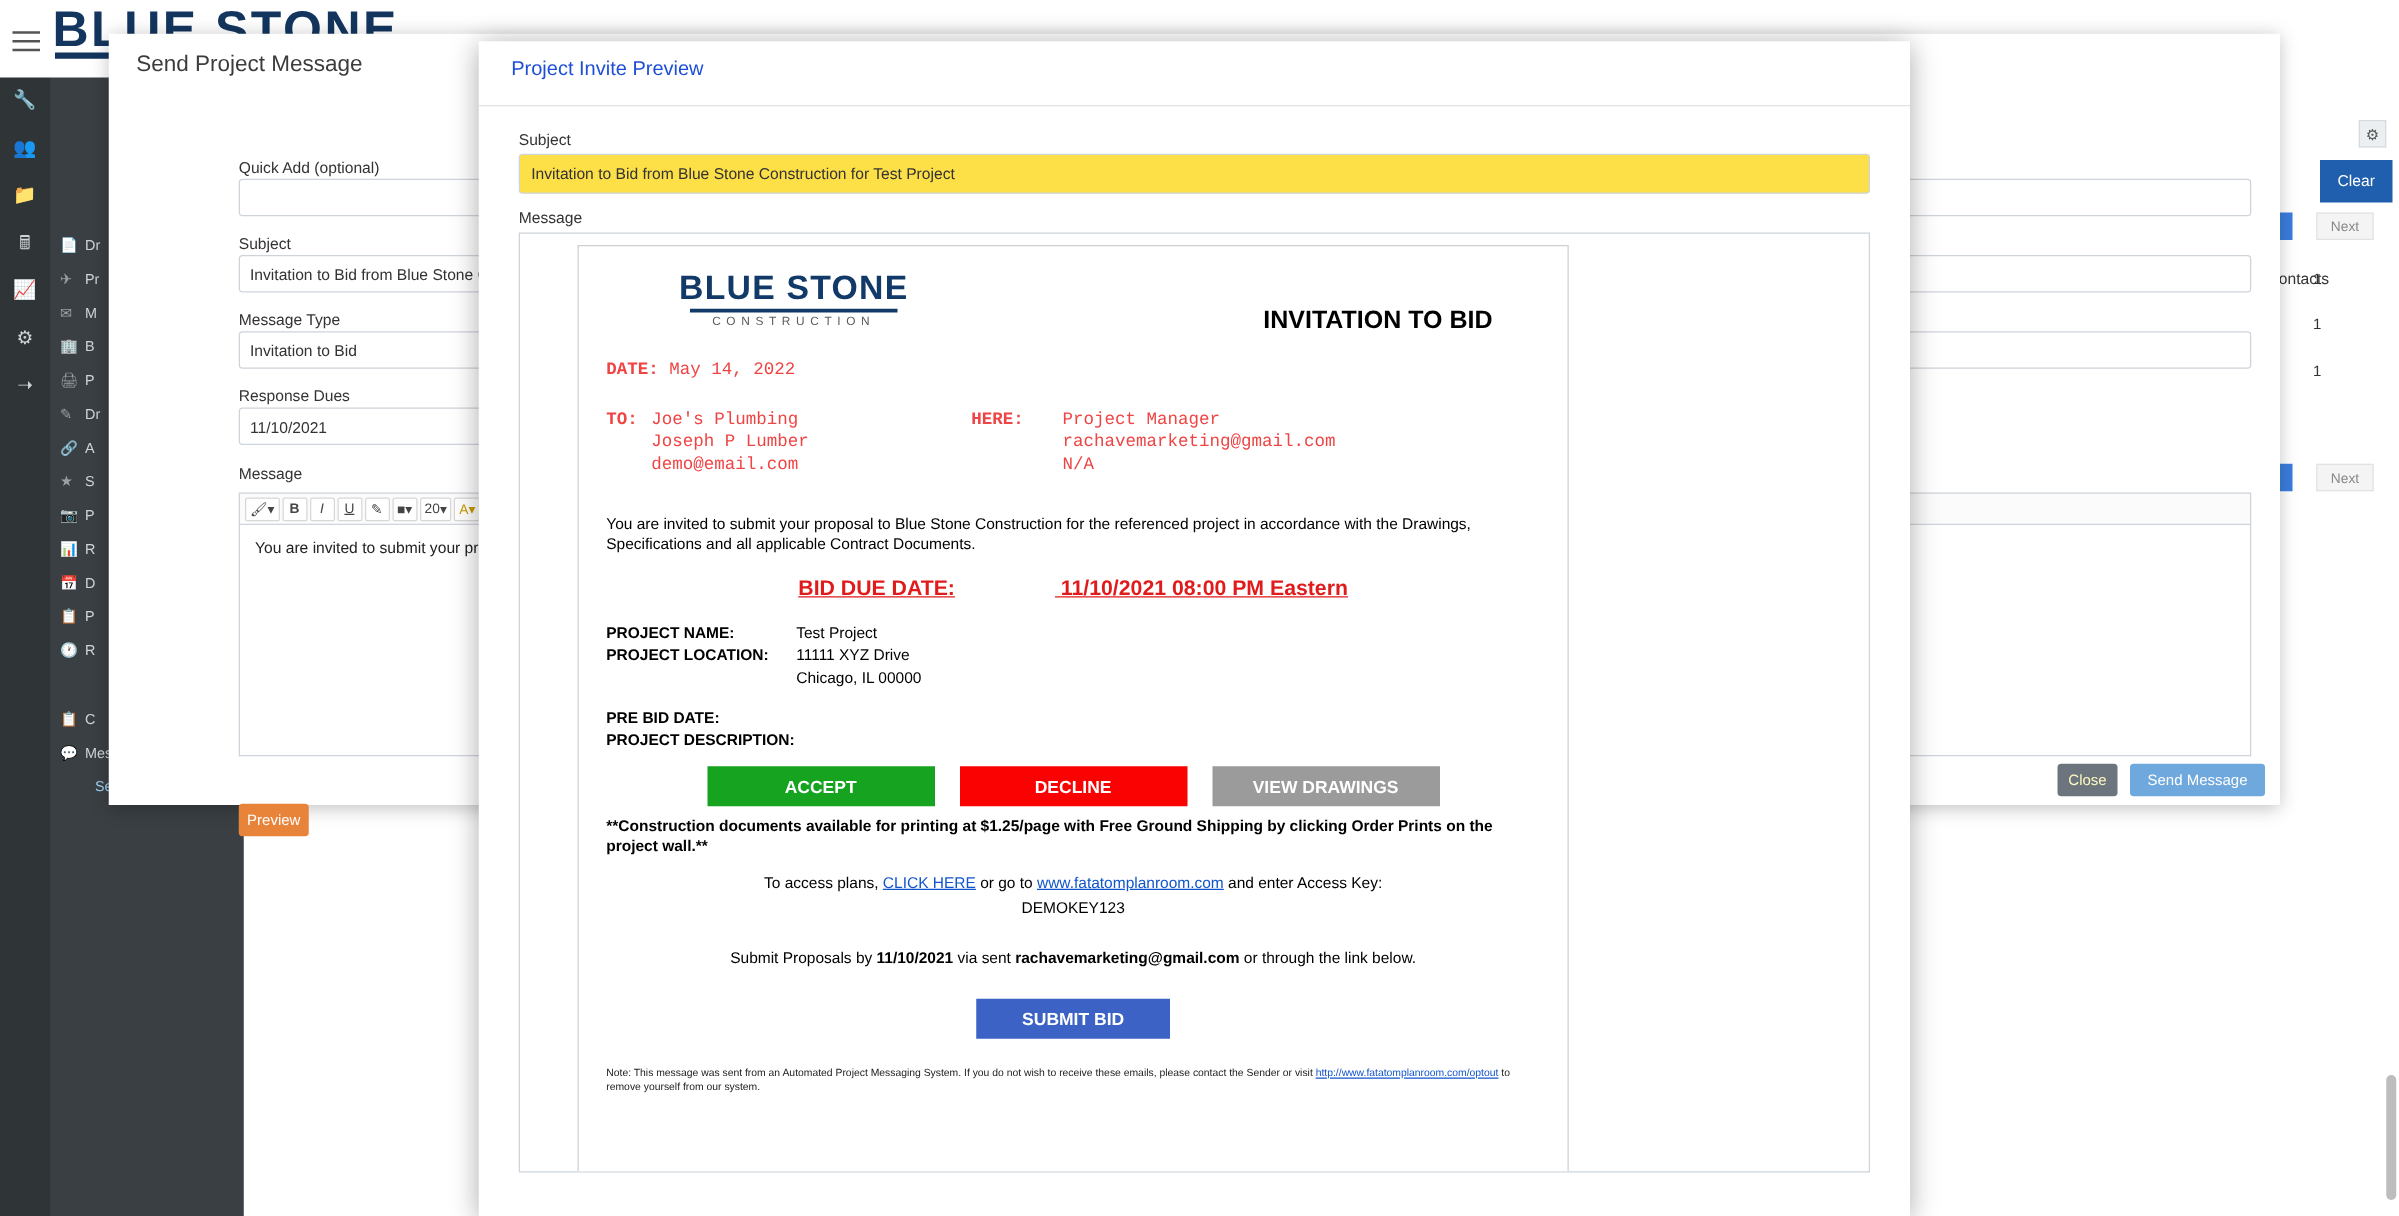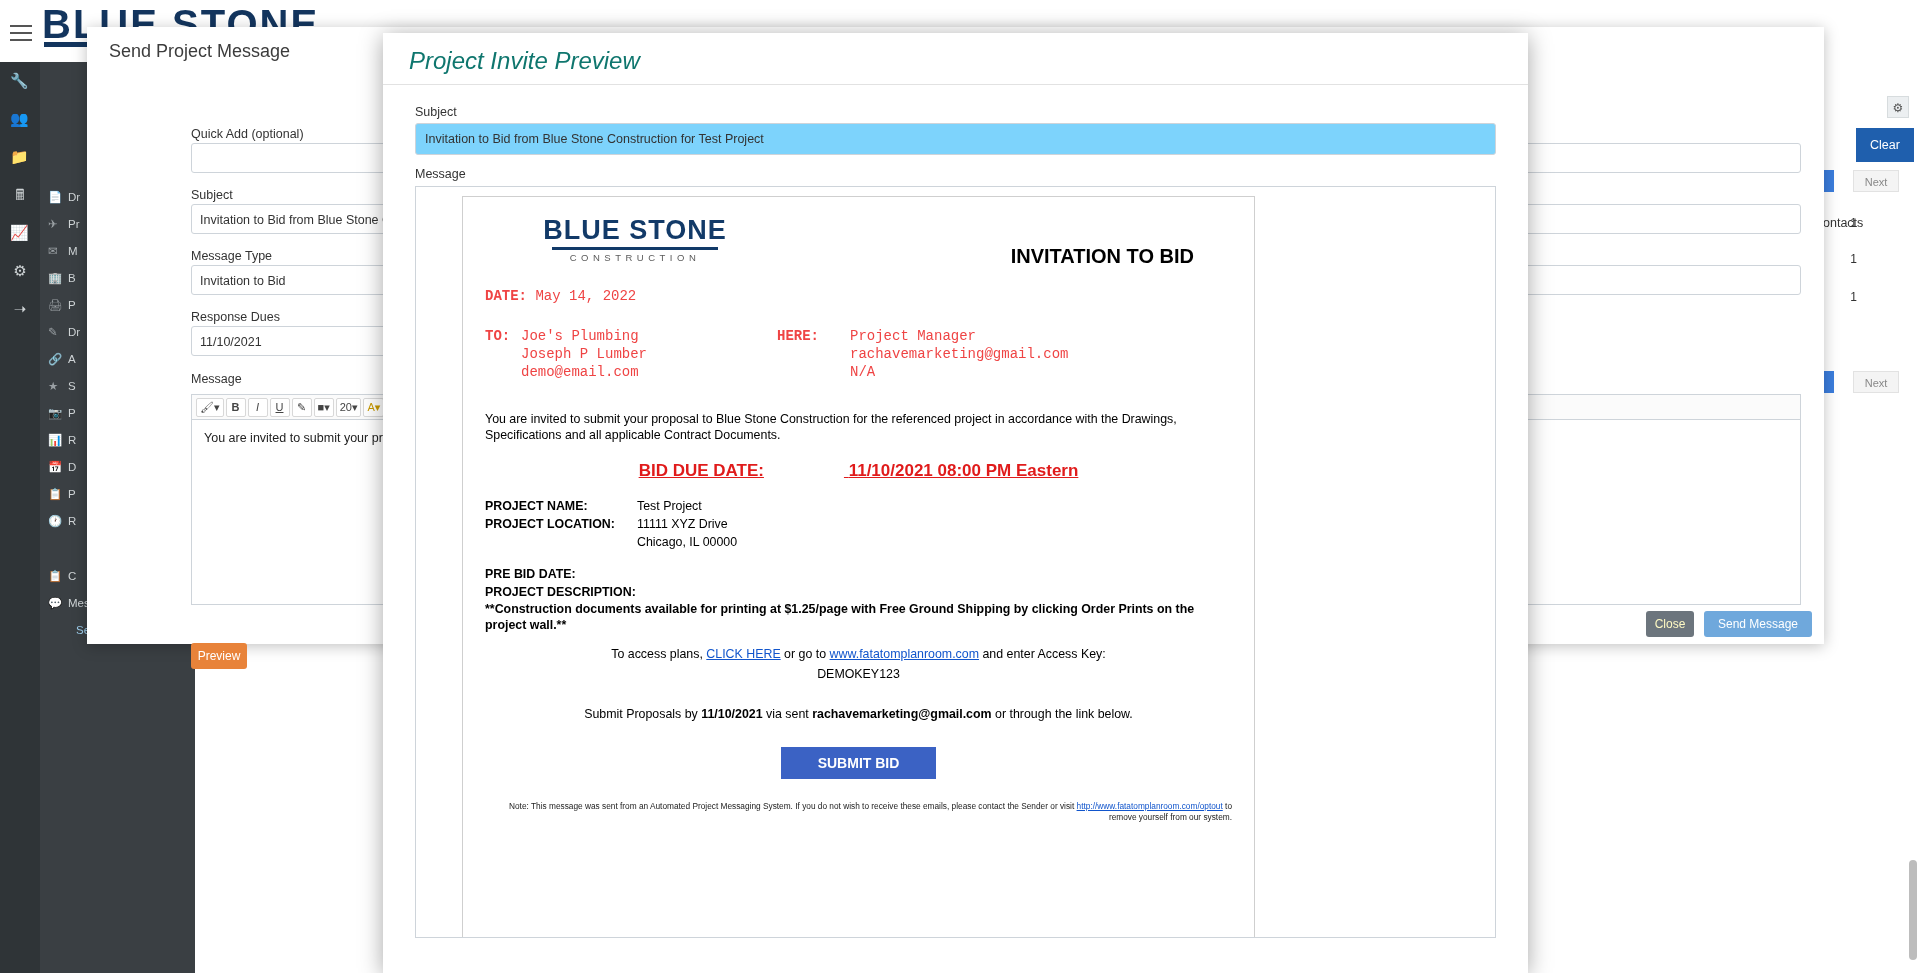--- a/index.html
+++ b/index.html
@@ -124,26 +124,26 @@
     position: absolute; right: 12px; top: 584px; width: 108px; height: 26px;
     background: #6fa8dc; color: #fff; border: none; border-radius: 3px; font-size: 12px;
   }
 
   
   .modal2 {
     position: absolute; left: 383px; top: 33px; width: 1145px; height: 940px;
     background: #fff; box-shadow: 0 3px 22px rgba(0,0,0,.35);
   }
   .m2-head { height: 52px; border-bottom: 1px solid #e2e2e2; position: relative; }
-  .m2-title { position: absolute; left: 26px; top: 14px; font-size: 24px; color: #0f766e; font-style: italic; }
+  .m2-title { position: absolute; left: 26px; top: 14px; font-size: 16px; color: #1d4ed8; }
   .m2-body { position: relative; padding: 20px 32px 0 32px; height: 888px; overflow: hidden; }
   .m2-label { font-size: 12.5px; color: #333; margin-bottom: 4px; }
   .m2-input {
     width: 100%; height: 32px; border: 1px solid #ced4da; border-radius: 3px;
-    font-size: 12.5px; color: #333; padding: 0 9px; background: #7dd3fc;
+    font-size: 12.5px; color: #333; padding: 0 9px; background: #fde047;
   }
   .m2-msgbox {
     margin-top: 5px; width: 100%; height: 752px; border: 1px solid #ced4da;
     background: #fff; overflow: hidden; position: relative;
   }
 
   
   .email-doc {
     position: absolute; left: 46px; top: 9px; width: 793px; height: 770px;
     border: 1px solid #cfcfcf; background: #fff; padding: 18px 22px;
@@ -179,21 +179,21 @@
   .note-bold { font-size: 12.4px; font-weight: 700; line-height: 16px; }
   .center-small { text-align: center; font-size: 12.4px; line-height: 18px; margin-top: 12px; }
   .center-small a { color: #1155cc; }
   .submit-wrap { text-align: center; margin-top: 24px; }
   .submit-btn {
     display: inline-flex; align-items: center; justify-content: center;
     width: 155px; height: 32px; background: #3b62c4; color: #fff;
     font-weight: 700; font-size: 14px; border: none;
   }
   .footnote {
-    margin-top: 22px; text-align: right; font-size: 8.3px; color: #222; line-height: 11px;
+    margin-top: 22px; text-align: left; font-size: 8.3px; color: #222; line-height: 11px;
   }
   .footnote a { color: #1155cc; }
 
   .scroll-track {
     position: absolute; right: 2px; top: 860px; width: 8px; height: 100px;
     background: #bdbdbd; border-radius: 4px;
   }
 </style>
 </head>
 <body>
@@ -364,20 +364,25 @@
           </div>
           <div class="kv" style="margin-top:14px;">
             <div class="k">PRE BID DATE:</div>
             <div></div>
           </div>
           <div class="kv">
             <div class="k">PROJECT DESCRIPTION:</div>
             <div></div>
           </div>
 
+          <div class="actions">
+            <div class="act accept">ACCEPT</div>
+            <div class="act decline">DECLINE</div>
+            <div class="act view">VIEW DRAWINGS</div>
+          </div>
 
           <div class="note-bold">**Construction documents available for printing at $1.25/page with Free Ground Shipping by clicking Order Prints on the project wall.**</div>
 
           <div class="center-small">
             <span>To access plans, </span><a href="#">CLICK HERE</a><span> or go to </span><a href="#">www.fatatomplanroom.com</a><span> and enter Access Key:</span>
             <div style="margin-top:2px">DEMOKEY123</div>
           </div>
 
           <div class="center-small" style="margin-top:22px">
             <span>Submit Proposals by </span><b>11/10/2021</b><span> via sent </span><b>rachavemarketing@gmail.com</b><span> or through the link below.</span>

